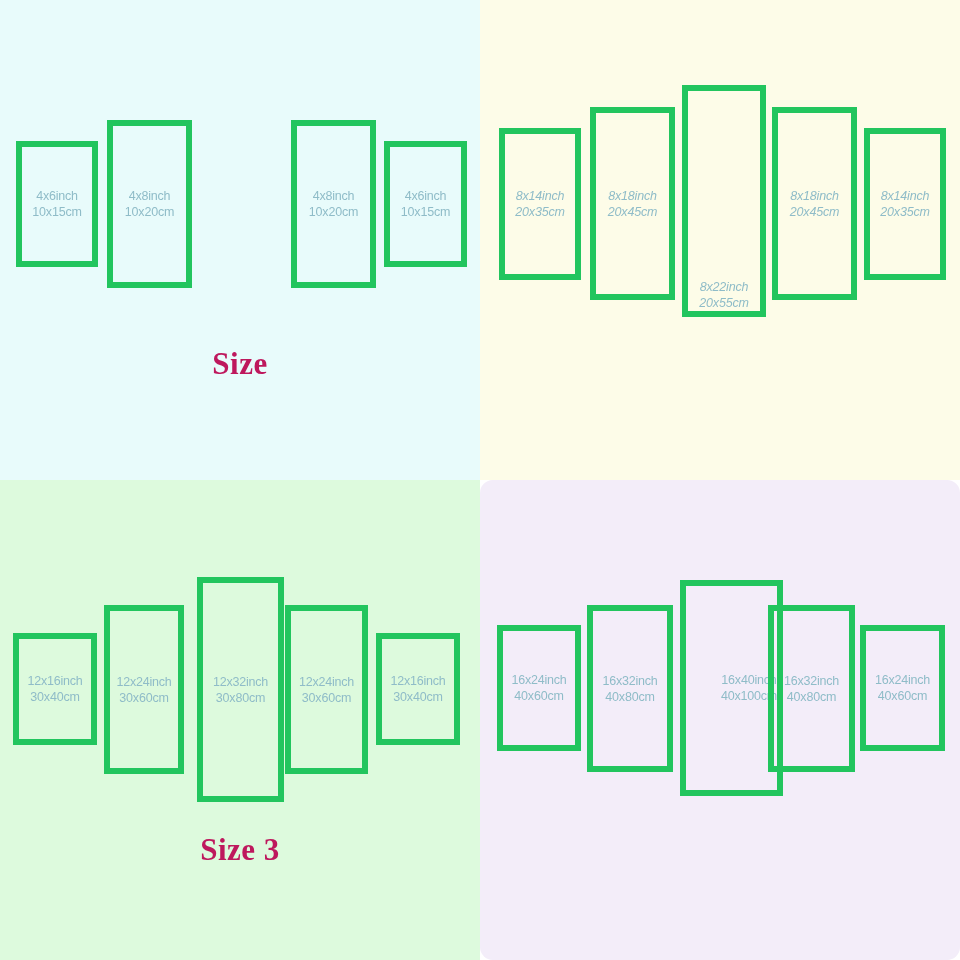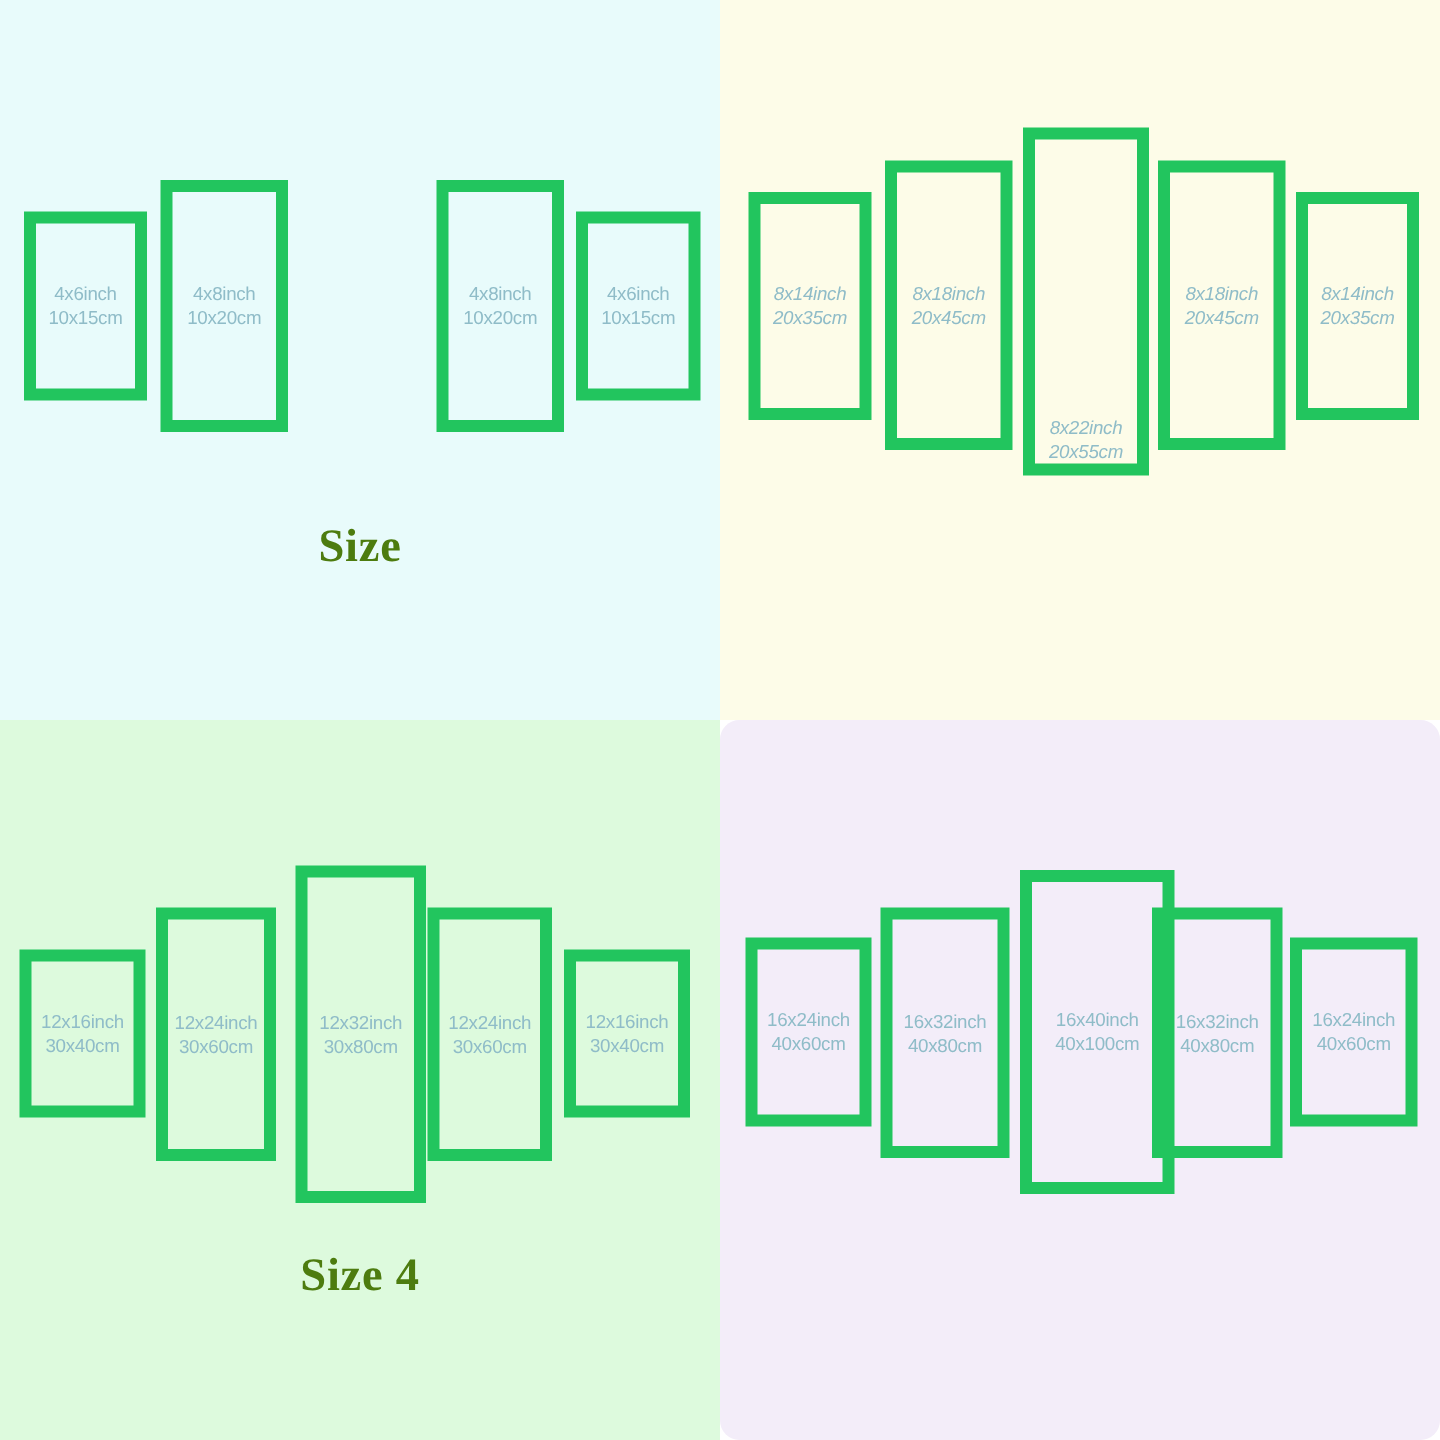--- a/index.html
+++ b/index.html
@@ -36,21 +36,21 @@
     position: absolute;
     left: 0;
     top: 0;
     width: 480px;
     height: 480px;
   }
 
   .panel {
     position: absolute;
     box-sizing: border-box;
-    border: 8px solid #22c55e;
+    border: 6px solid #22c55e;
     background: transparent;
     display: flex;
     align-items: center;
     justify-content: center;
   }
 
   .panel-label {
     color: #8fbcc8;
     font-family: "Liberation Sans", sans-serif;
     font-size: 12.5px;
@@ -66,21 +66,21 @@
 
   
   .quad-title {
     position: absolute;
     left: 0;
     width: 480px;
     text-align: center;
     font-family: "Liberation Serif", serif;
     font-weight: bold;
     font-size: 31px;
-    color: #4d7c0f;
+    color: #be185d;
     letter-spacing: 0.5px;
     user-select: none;
   }
 
   
   .q0 .quad-title { top: 346px; }
   .q1 .quad-title { top: 342px; }
   .q2 .quad-title { top: 832px; }
   .q3 .quad-title { top: 832px; }
   .q2 .quad-title, .q3 .quad-title { top: 352px; }
@@ -178,37 +178,37 @@
             <span class="ln">30x60cm</span>
           </div>
         </div>
         <div class="panel" style="left: 376px; top: 153px; width: 84px; height: 112px;">
           <div class="panel-label">
             <span class="ln">12x16inch</span>
             <span class="ln">30x40cm</span>
           </div>
         </div>
       </div>
-      <div class="quad-title">Size 4</div>
+      <div class="quad-title">Size 3</div>
     </div>
     <div class="quadrant q3" style="background: rgb(243, 237, 249); border-radius: 13px;">
       <div class="panel-group">
         <div class="panel" style="left: 17px; top: 145px; width: 84px; height: 126px;">
           <div class="panel-label">
             <span class="ln">16x24inch</span>
             <span class="ln">40x60cm</span>
           </div>
         </div>
         <div class="panel" style="left: 107px; top: 125px; width: 86px; height: 167px;">
           <div class="panel-label">
             <span class="ln">16x32inch</span>
             <span class="ln">40x80cm</span>
           </div>
         </div>
-        <div class="panel" style="left: 200px; top: 100px; width: 103px; height: 216px;">
+        <div class="panel" style="left: 200px; top: 100px; width: 103px; height: 216px; justify-content: flex-end;">
           <div class="panel-label">
             <span class="ln">16x40inch</span>
             <span class="ln">40x100cm</span>
           </div>
         </div>
         <div class="panel" style="left: 288px; top: 125px; width: 87px; height: 167px;">
           <div class="panel-label">
             <span class="ln">16x32inch</span>
             <span class="ln">40x80cm</span>
           </div>

